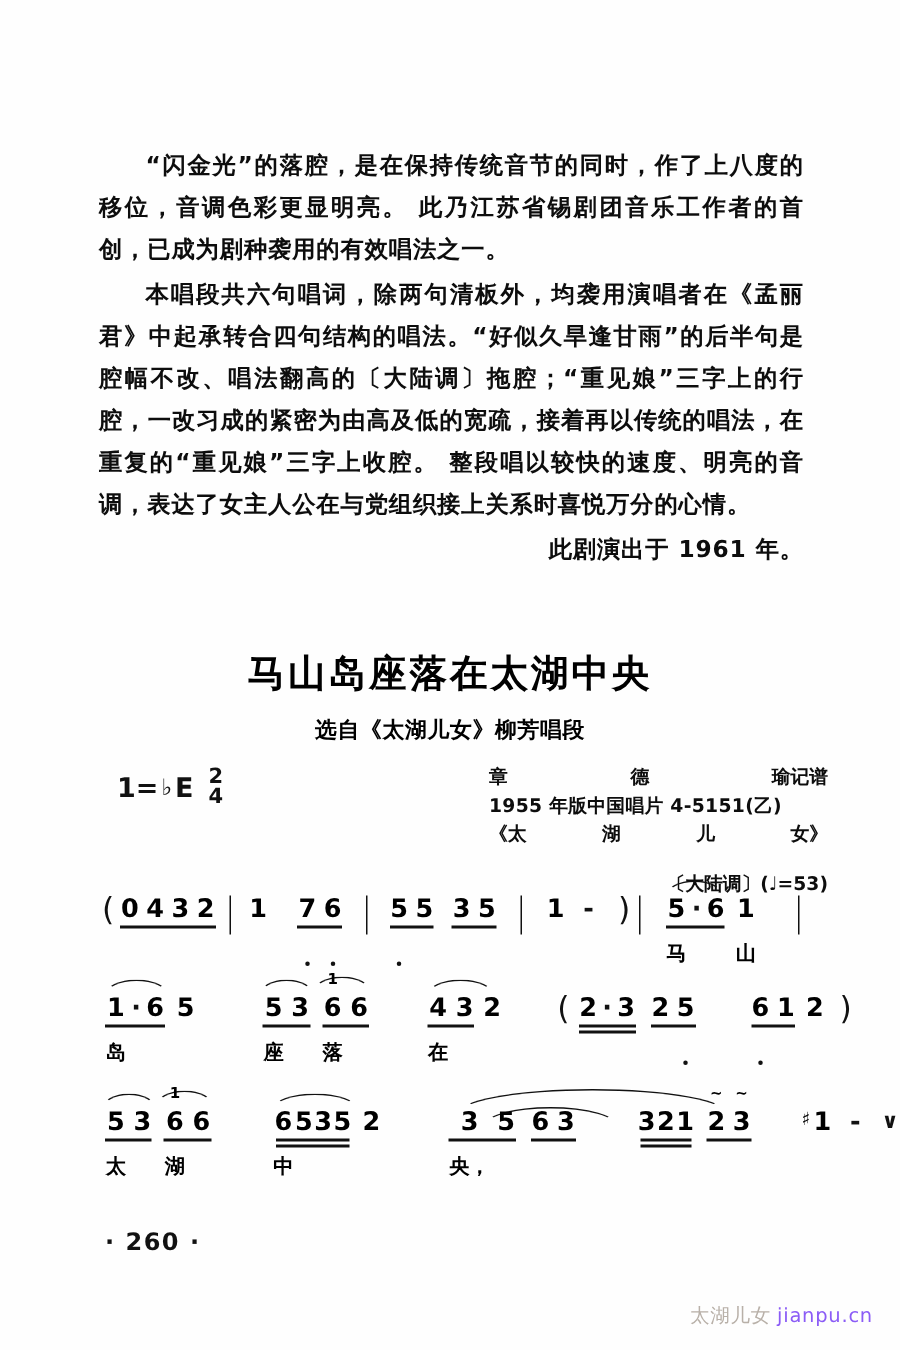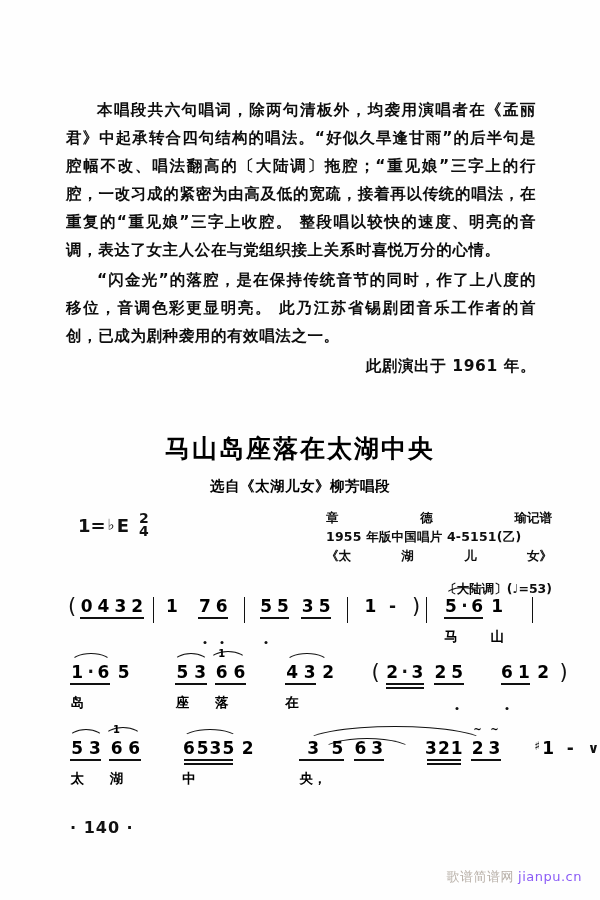--- a/index.html
+++ b/index.html
@@ -311,22 +311,22 @@
     white-space: nowrap;
   }
   .watermark .wm-site { color: #8b5cf6; margin-left: 4px; }
 </style>
 </head>
 <body>
 
 <div class="page">
 
   <div class="prose">
+    <p class="para indent">“闪金光”的落腔，是在保持传统音节的同时，作了上八度的移位，音调色彩更显明亮。 此乃江苏省锡剧团音乐工作者的首创，已成为剧种袭用的有效唱法之一。</p>
     <p class="para indent">本唱段共六句唱词，除两句清板外，均袭用演唱者在《孟丽君》中起承转合四句结构的唱法。“好似久旱逢甘雨”的后半句是腔幅不改、唱法翻高的〔大陆调〕拖腔；“重见娘”三字上的行腔，一改习成的紧密为由高及低的宽疏，接着再以传统的唱法，在重复的“重见娘”三字上收腔。 整段唱以较快的速度、明亮的音调，表达了女主人公在与党组织接上关系时喜悦万分的心情。</p>
-    <p class="para indent">“闪金光”的落腔，是在保持传统音节的同时，作了上八度的移位，音调色彩更显明亮。 此乃江苏省锡剧团音乐工作者的首创，已成为剧种袭用的有效唱法之一。</p>
     <p class="para indent short">此剧演出于 1961 年。</p>
   </div>
 
   <div class="title-block">
     <h1 class="song-title">马山岛座落在太湖中央</h1>
     <div class="song-subtitle">选自《太湖儿女》柳芳唱段</div>
   </div>
 
   <div class="keysig">
     <span>1=</span>
@@ -700,19 +700,19 @@
             <span class="lyric">·</span>
         </span>
         <span class="dash">-</span>
         <span class="breath">∨</span>
       </span>
 
       <span class="barline" style="margin-left:2px"></span>
     </div>
   </div>
 
-  <div class="page-number">· 140 ·</div>
+  <div class="page-number">· 260 ·</div>
 
   <div class="watermark">
-    <span>歌谱简谱网</span><span class="wm-site">jianpu.cn</span>
+    <span>太湖儿女</span><span class="wm-site">jianpu.cn</span>
   </div>
 
 </div>
 
 </body></html>

